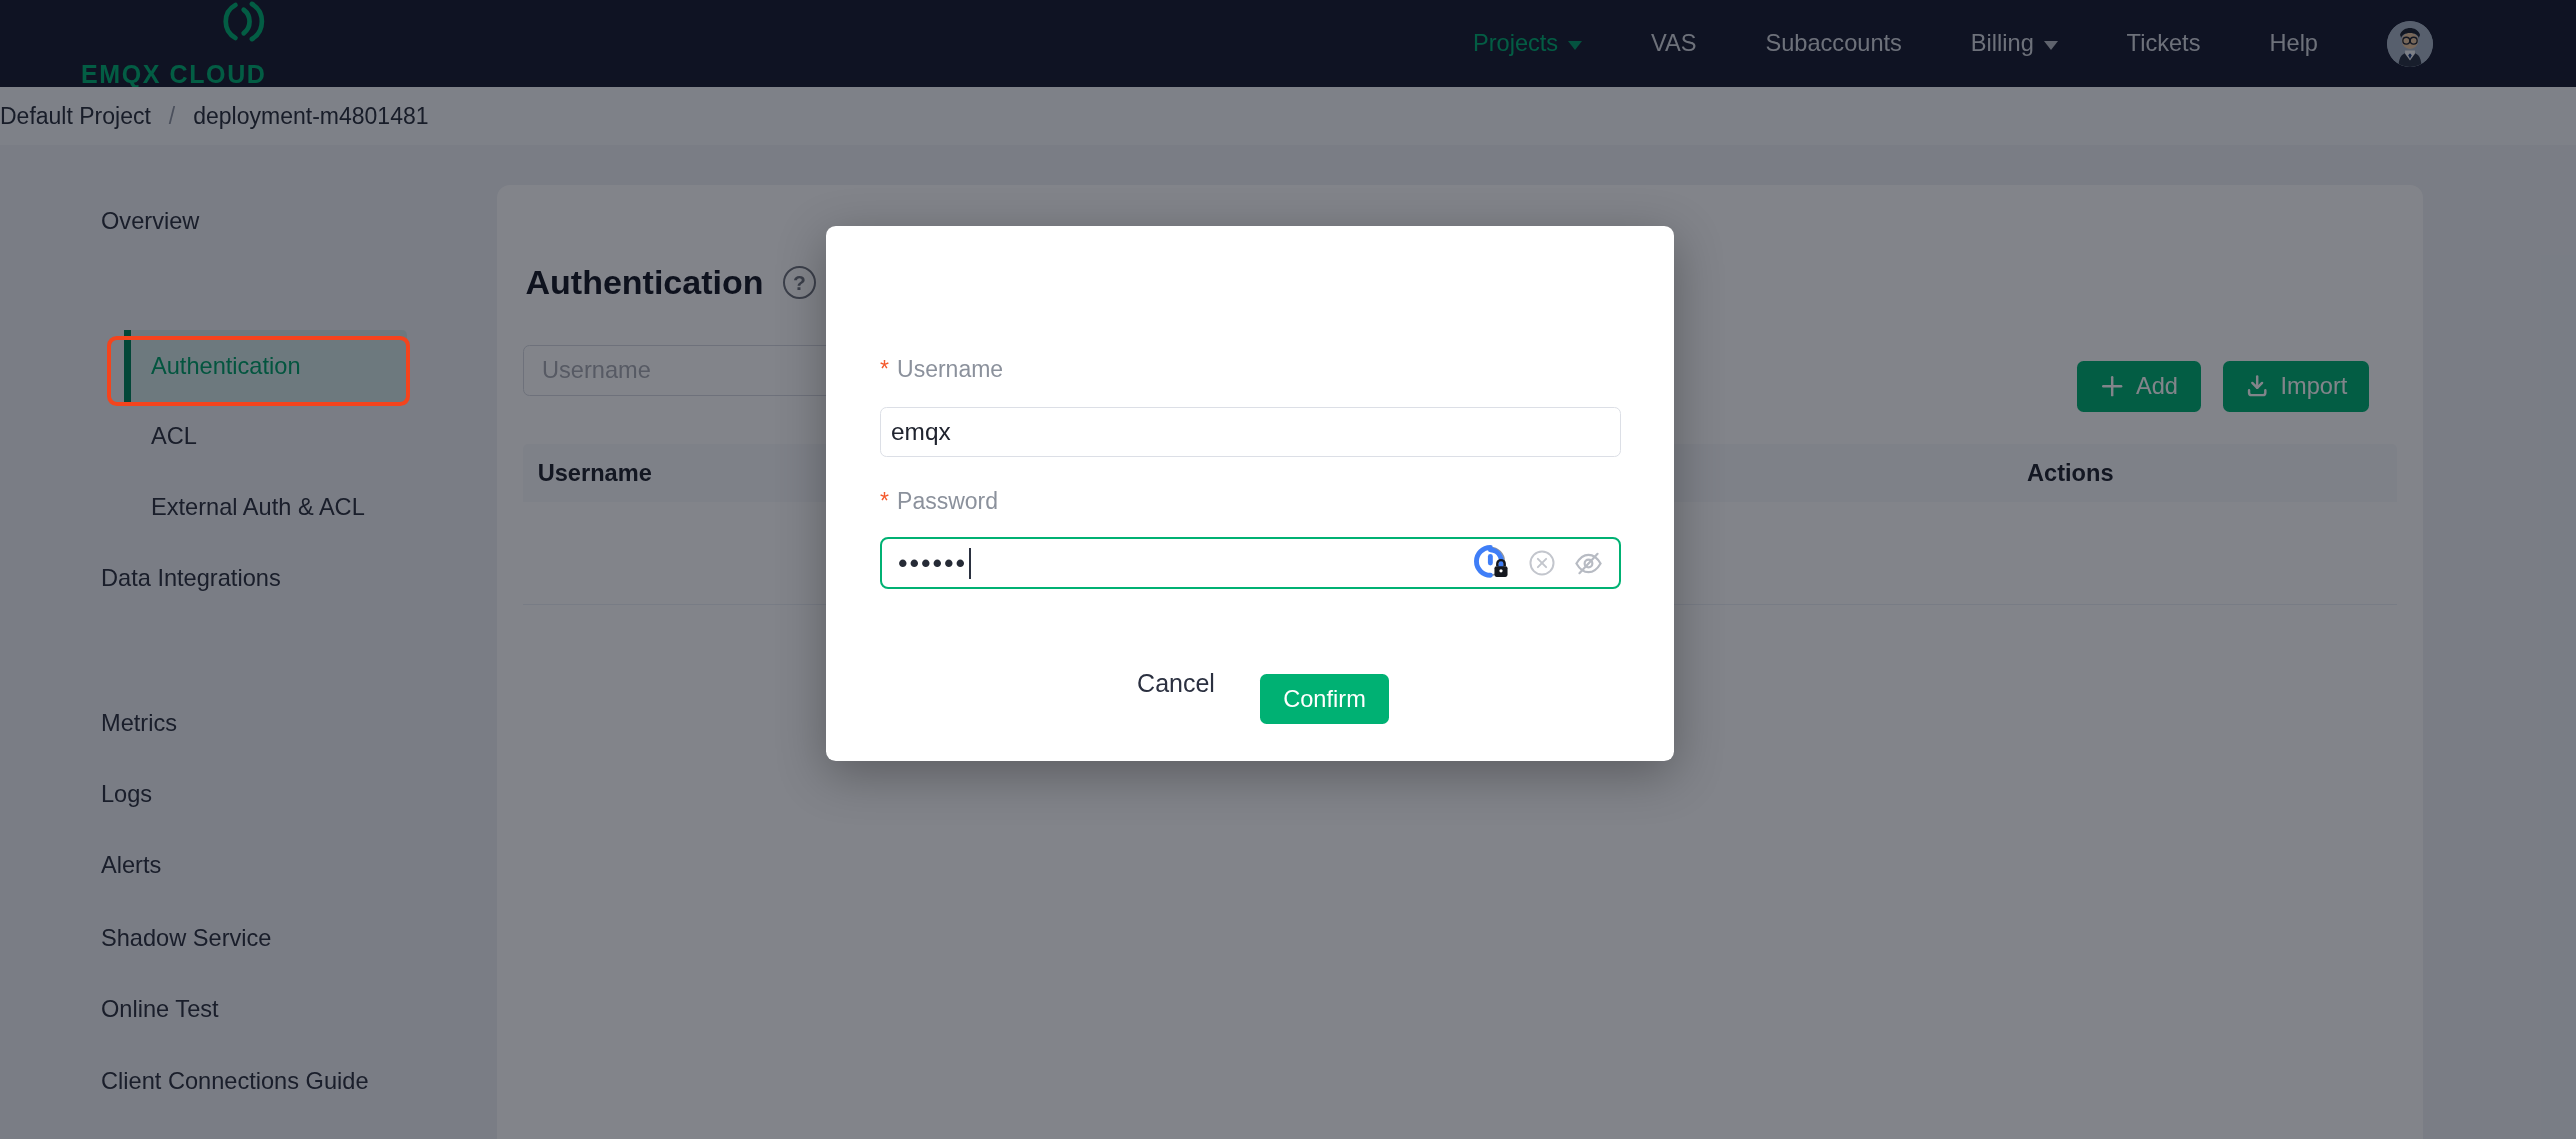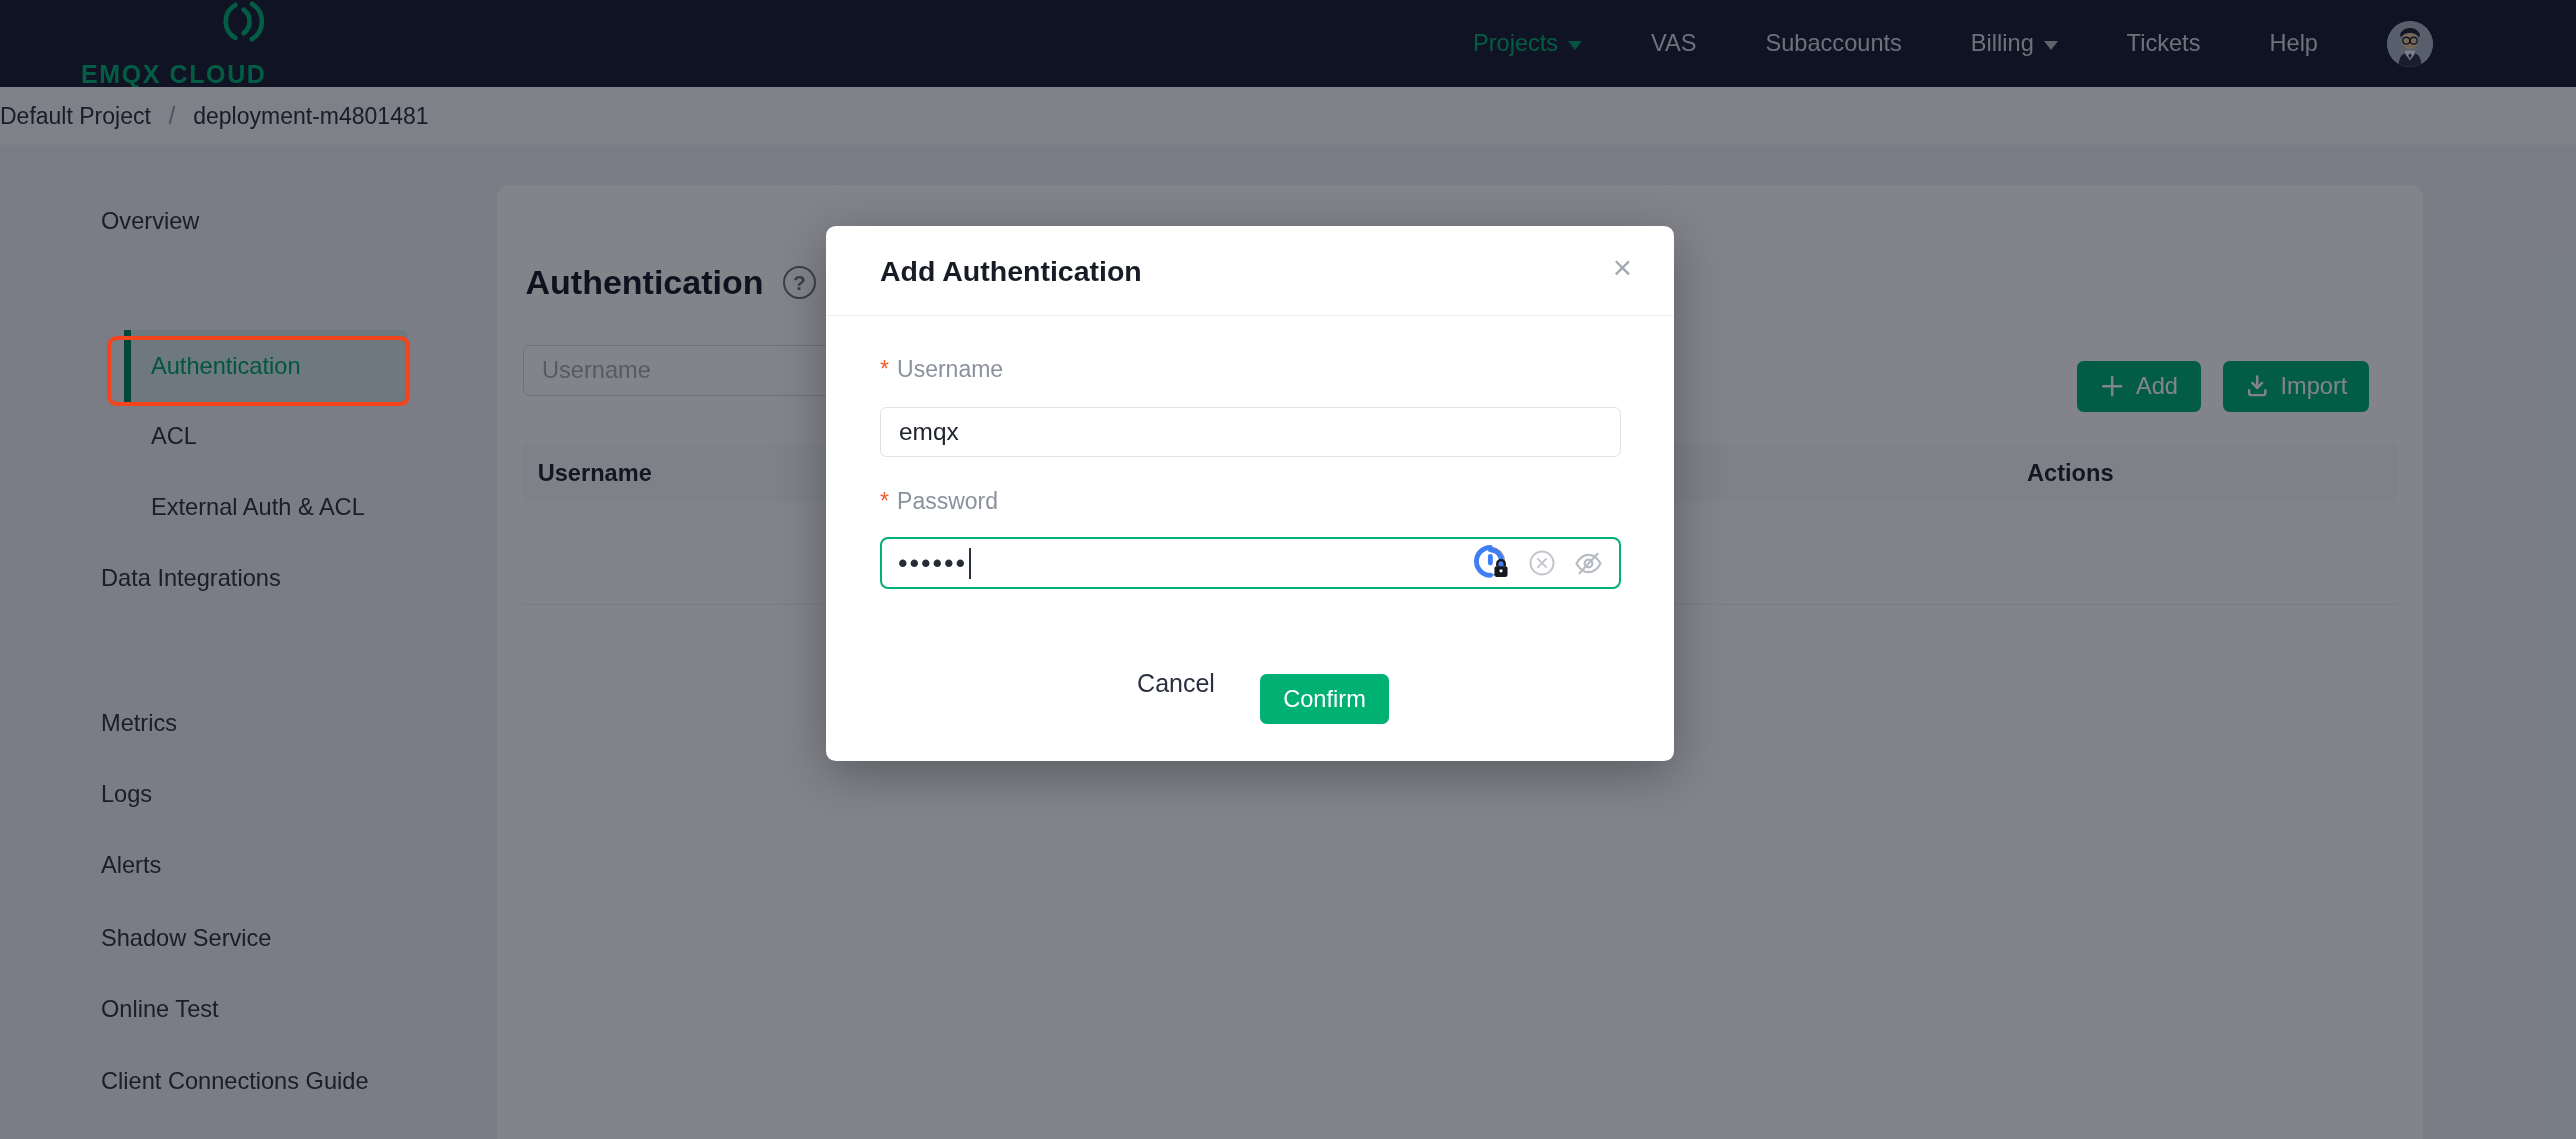--- a/index.html
+++ b/index.html
@@ -73,21 +73,21 @@
   
   .modal { position:absolute; left:826px; top:226px; width:848px; height:535px; background:#fff;
            border-radius:9.8px; z-index:10; box-shadow:0 13px 49px rgba(0,0,0,0.3); }
   .modal-header { position:absolute; left:0; top:0; width:100%; height:90px; border-bottom:1.6px solid #edf0f5; }
   .modal-title { position:absolute; left:54px; top:29px; font-size:28.5px; font-weight:bold; color:#161b26; }
   .modal-close { position:absolute; right:42px; top:24.4px; font-size:33px; color:#a3a7af; cursor:pointer;
                  font-weight:normal; line-height:36px; }
   .form-label { position:absolute; left:54px; font-size:23px; color:#8b919c; }
   .form-label .req { color:#f45a2e; margin-right:8.1px; }
   .m-input { position:absolute; left:54px; width:741px; height:50px; border:1.6px solid #dcdfe6; border-radius:6.5px;
-             font-size:24.4px; color:#20242f; padding:0 18px; outline:none; background:#fff;
+             font-size:24.4px; color:#20242f; padding:0 10px; outline:none; background:#fff;
              font-family:"Liberation Sans",sans-serif; }
   .pw-input { position:absolute; left:54px; top:311px; width:741px; height:52px; border:2.4px solid #00b173;
               border-radius:8.1px; display:flex; align-items:center; padding:0 16.3px; cursor:text; }
   .pw-dots { font-size:26px; font-weight:bold; color:#262b36; letter-spacing:2.4px; line-height:52px; }
   .pw-caret { display:inline-block; width:2.4px; height:31px; background:#2b3140; margin-left:1.6px; vertical-align:middle; }
   .pw-icons { margin-left:auto; display:flex; align-items:center; gap:18px; }
   .modal-footer { position:absolute; left:0; top:432px; width:100%; height:50px; }
   .cancel-btn { position:absolute; left:293px; top:0; width:114px; height:50px; line-height:50px;
                 text-align:center; font-size:25px; color:#2b3040; cursor:pointer; background:none; border:none;
                 font-family:"Liberation Sans",sans-serif; }
@@ -225,24 +225,20 @@
       <span class="th th-actions">Actions</span>
     </div>
     <div class="table-empty-row"></div>
   </div>
 
   <div class="overlay"></div>
 
   <div class="annotation-rect"></div>
 
   <div class="modal">
-    <div class="modal-header">
-      <span class="modal-title">Add Authentication</span>
-      <span class="modal-close">×</span>
-    </div>
 
     <div class="form-label" style="top:130px;">
       <span class="req">*</span><span>Username</span>
     </div>
     <input class="m-input" style="top: 181px;" type="text" value="emqx">
 
     <div class="form-label" style="top:262px;">
       <span class="req">*</span><span>Password</span>
     </div>
 

